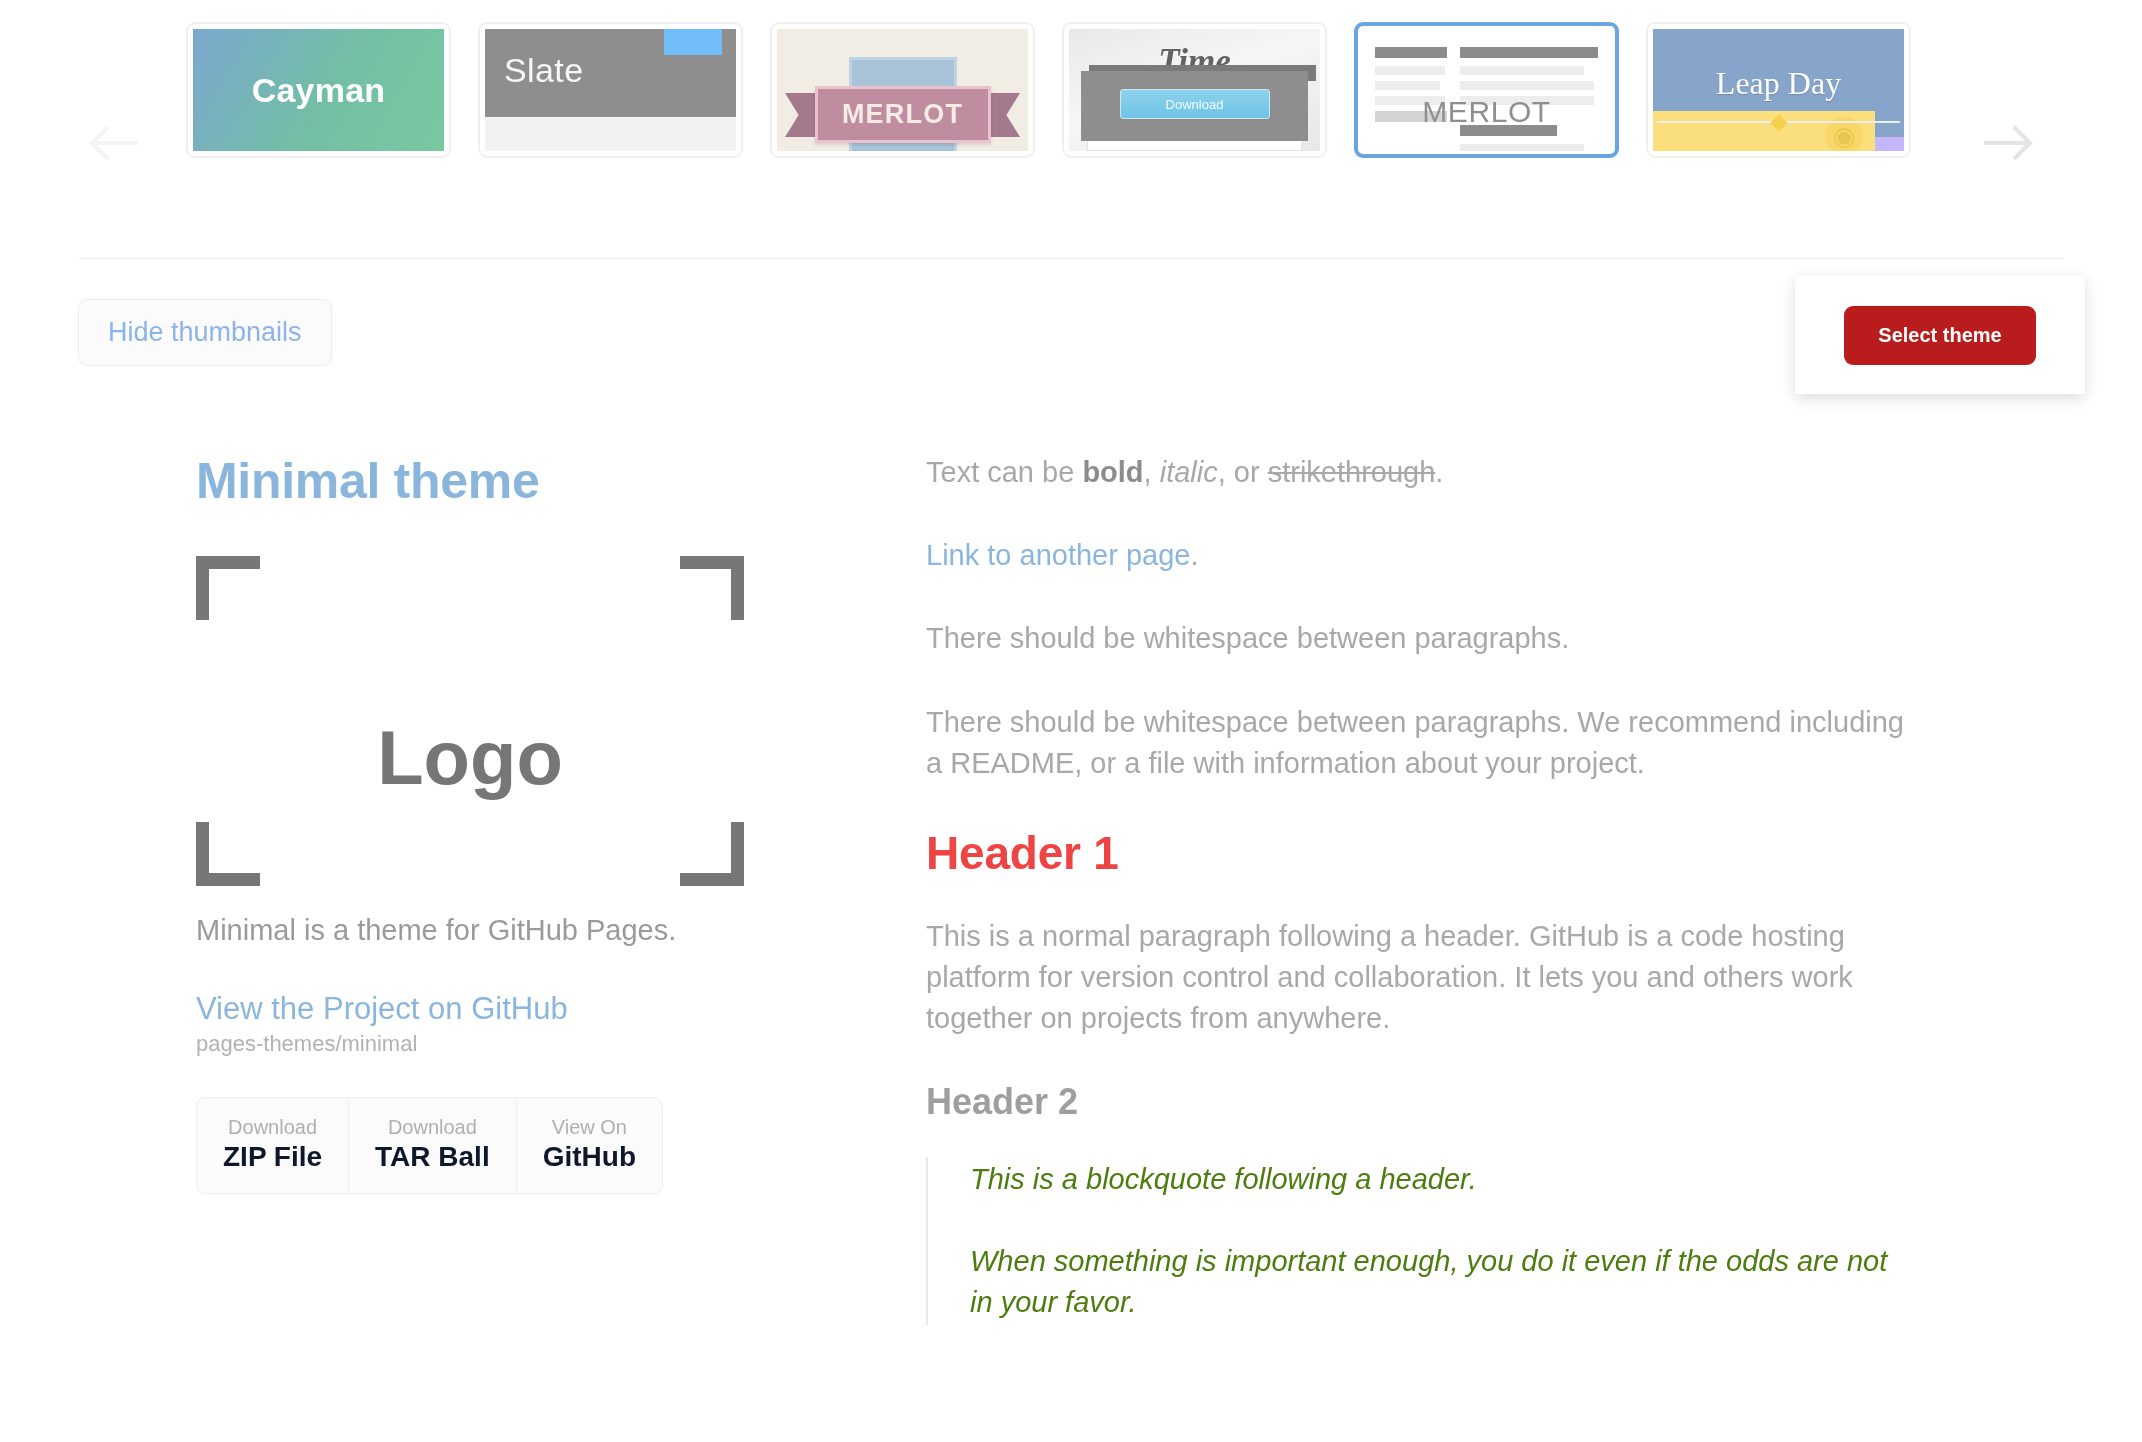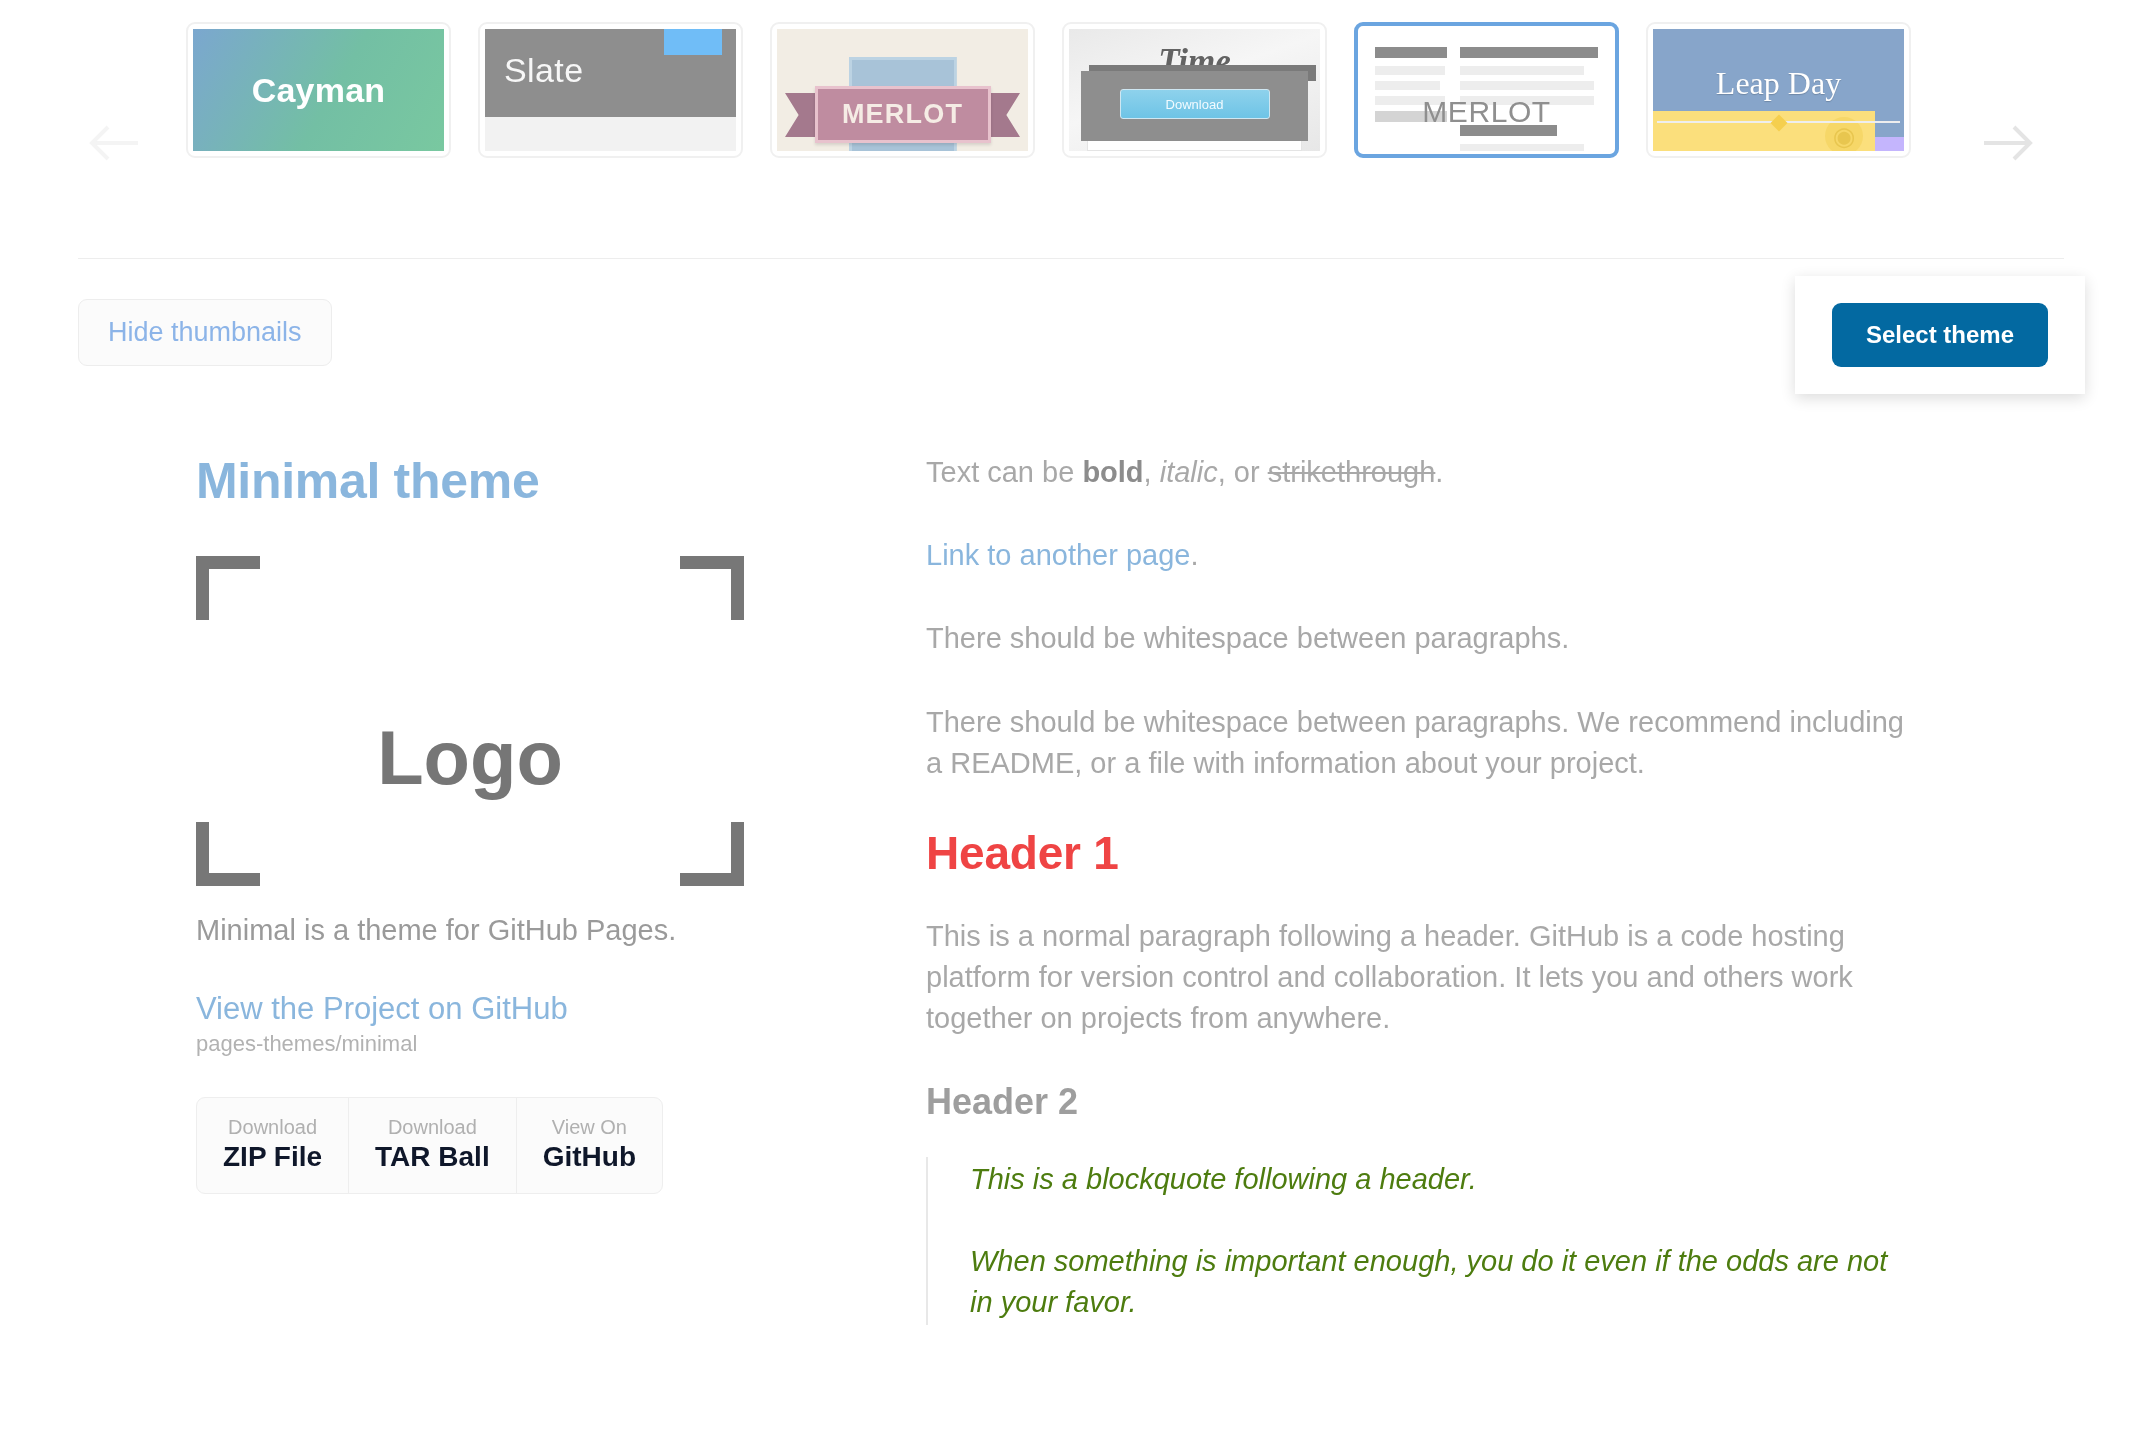--- a/index.html
+++ b/index.html
@@ -218,23 +218,23 @@
     cursor: pointer;
   }
   .select-wrap {
     position: absolute; left: 1795px; top: 0;
     width: 290px; height: 118px;
     background: #ffffff;
     box-shadow: 0 4px 14px rgba(0,0,0,.14);
     display: flex; align-items: center; justify-content: center;
   }
   .select-theme {
-    background: #0369a1;
+    background: #b91c1c;
     color: #ffffff;
-    font-size: 24px;
+    font-size: 20px;
     font-weight: bold;
     padding: 18px 34px;
     border: none;
     border-radius: 9px;
     cursor: pointer;
     font-family: "Liberation Sans", sans-serif;
   }
 
   
   .preview {

